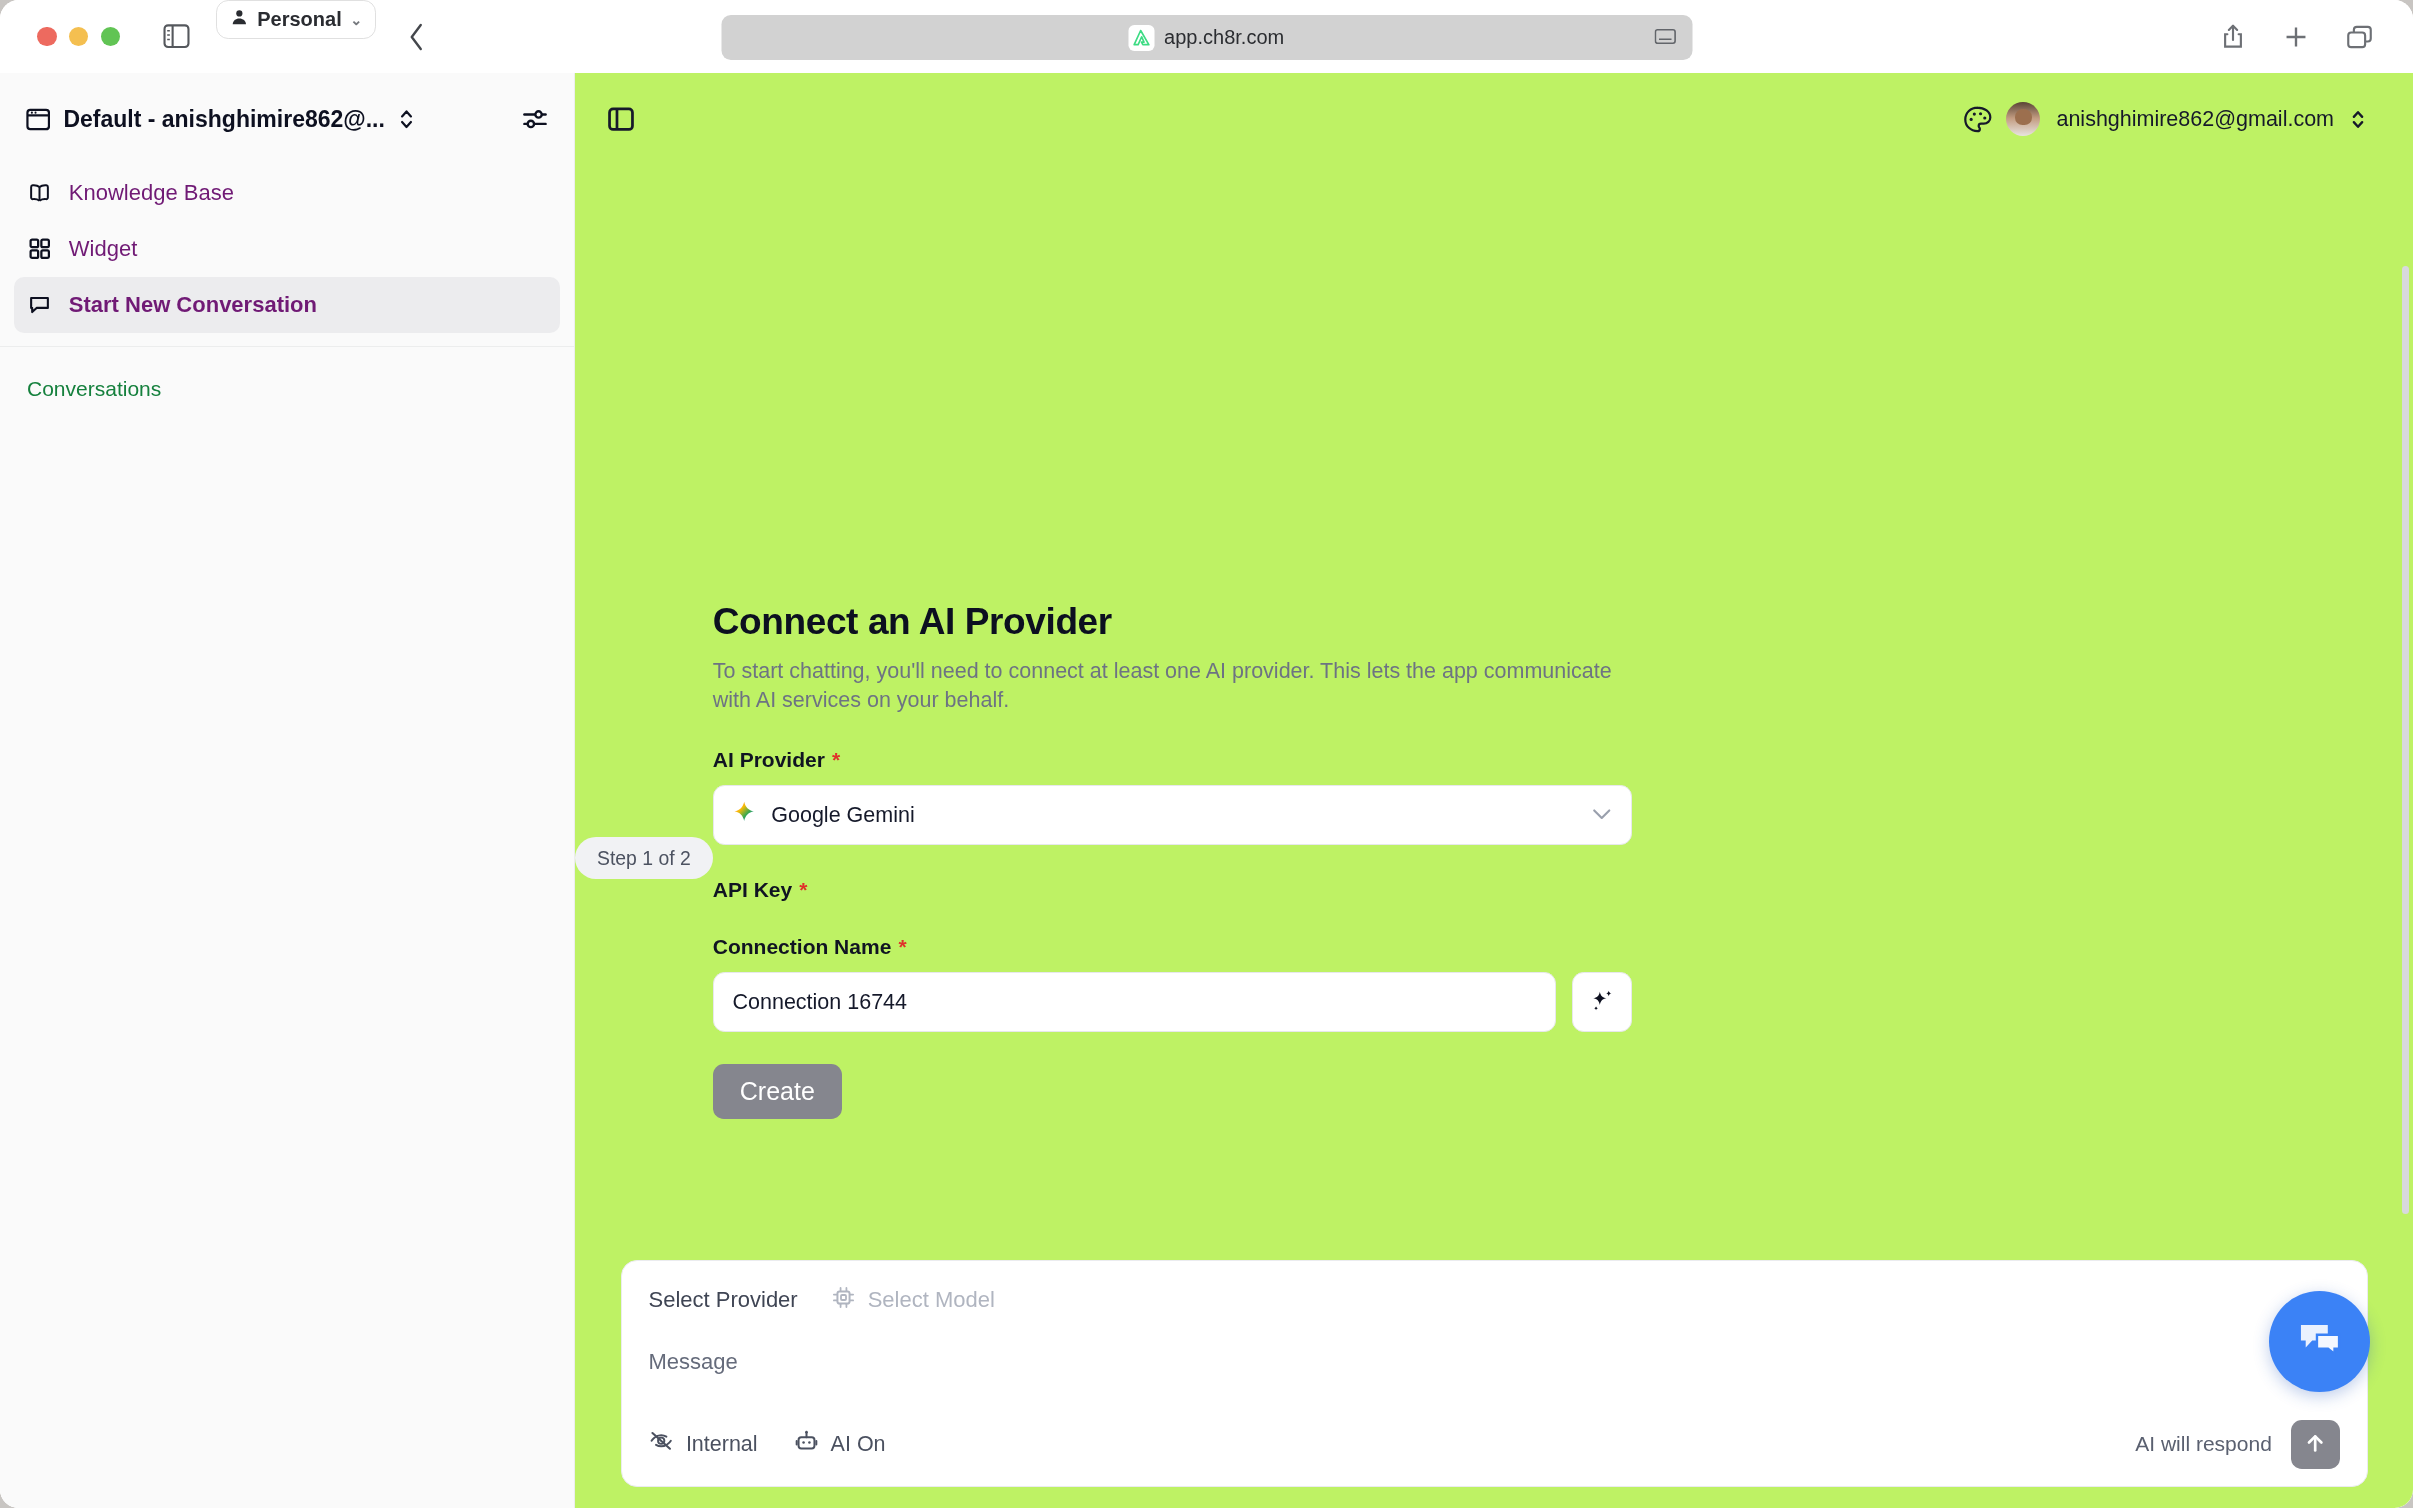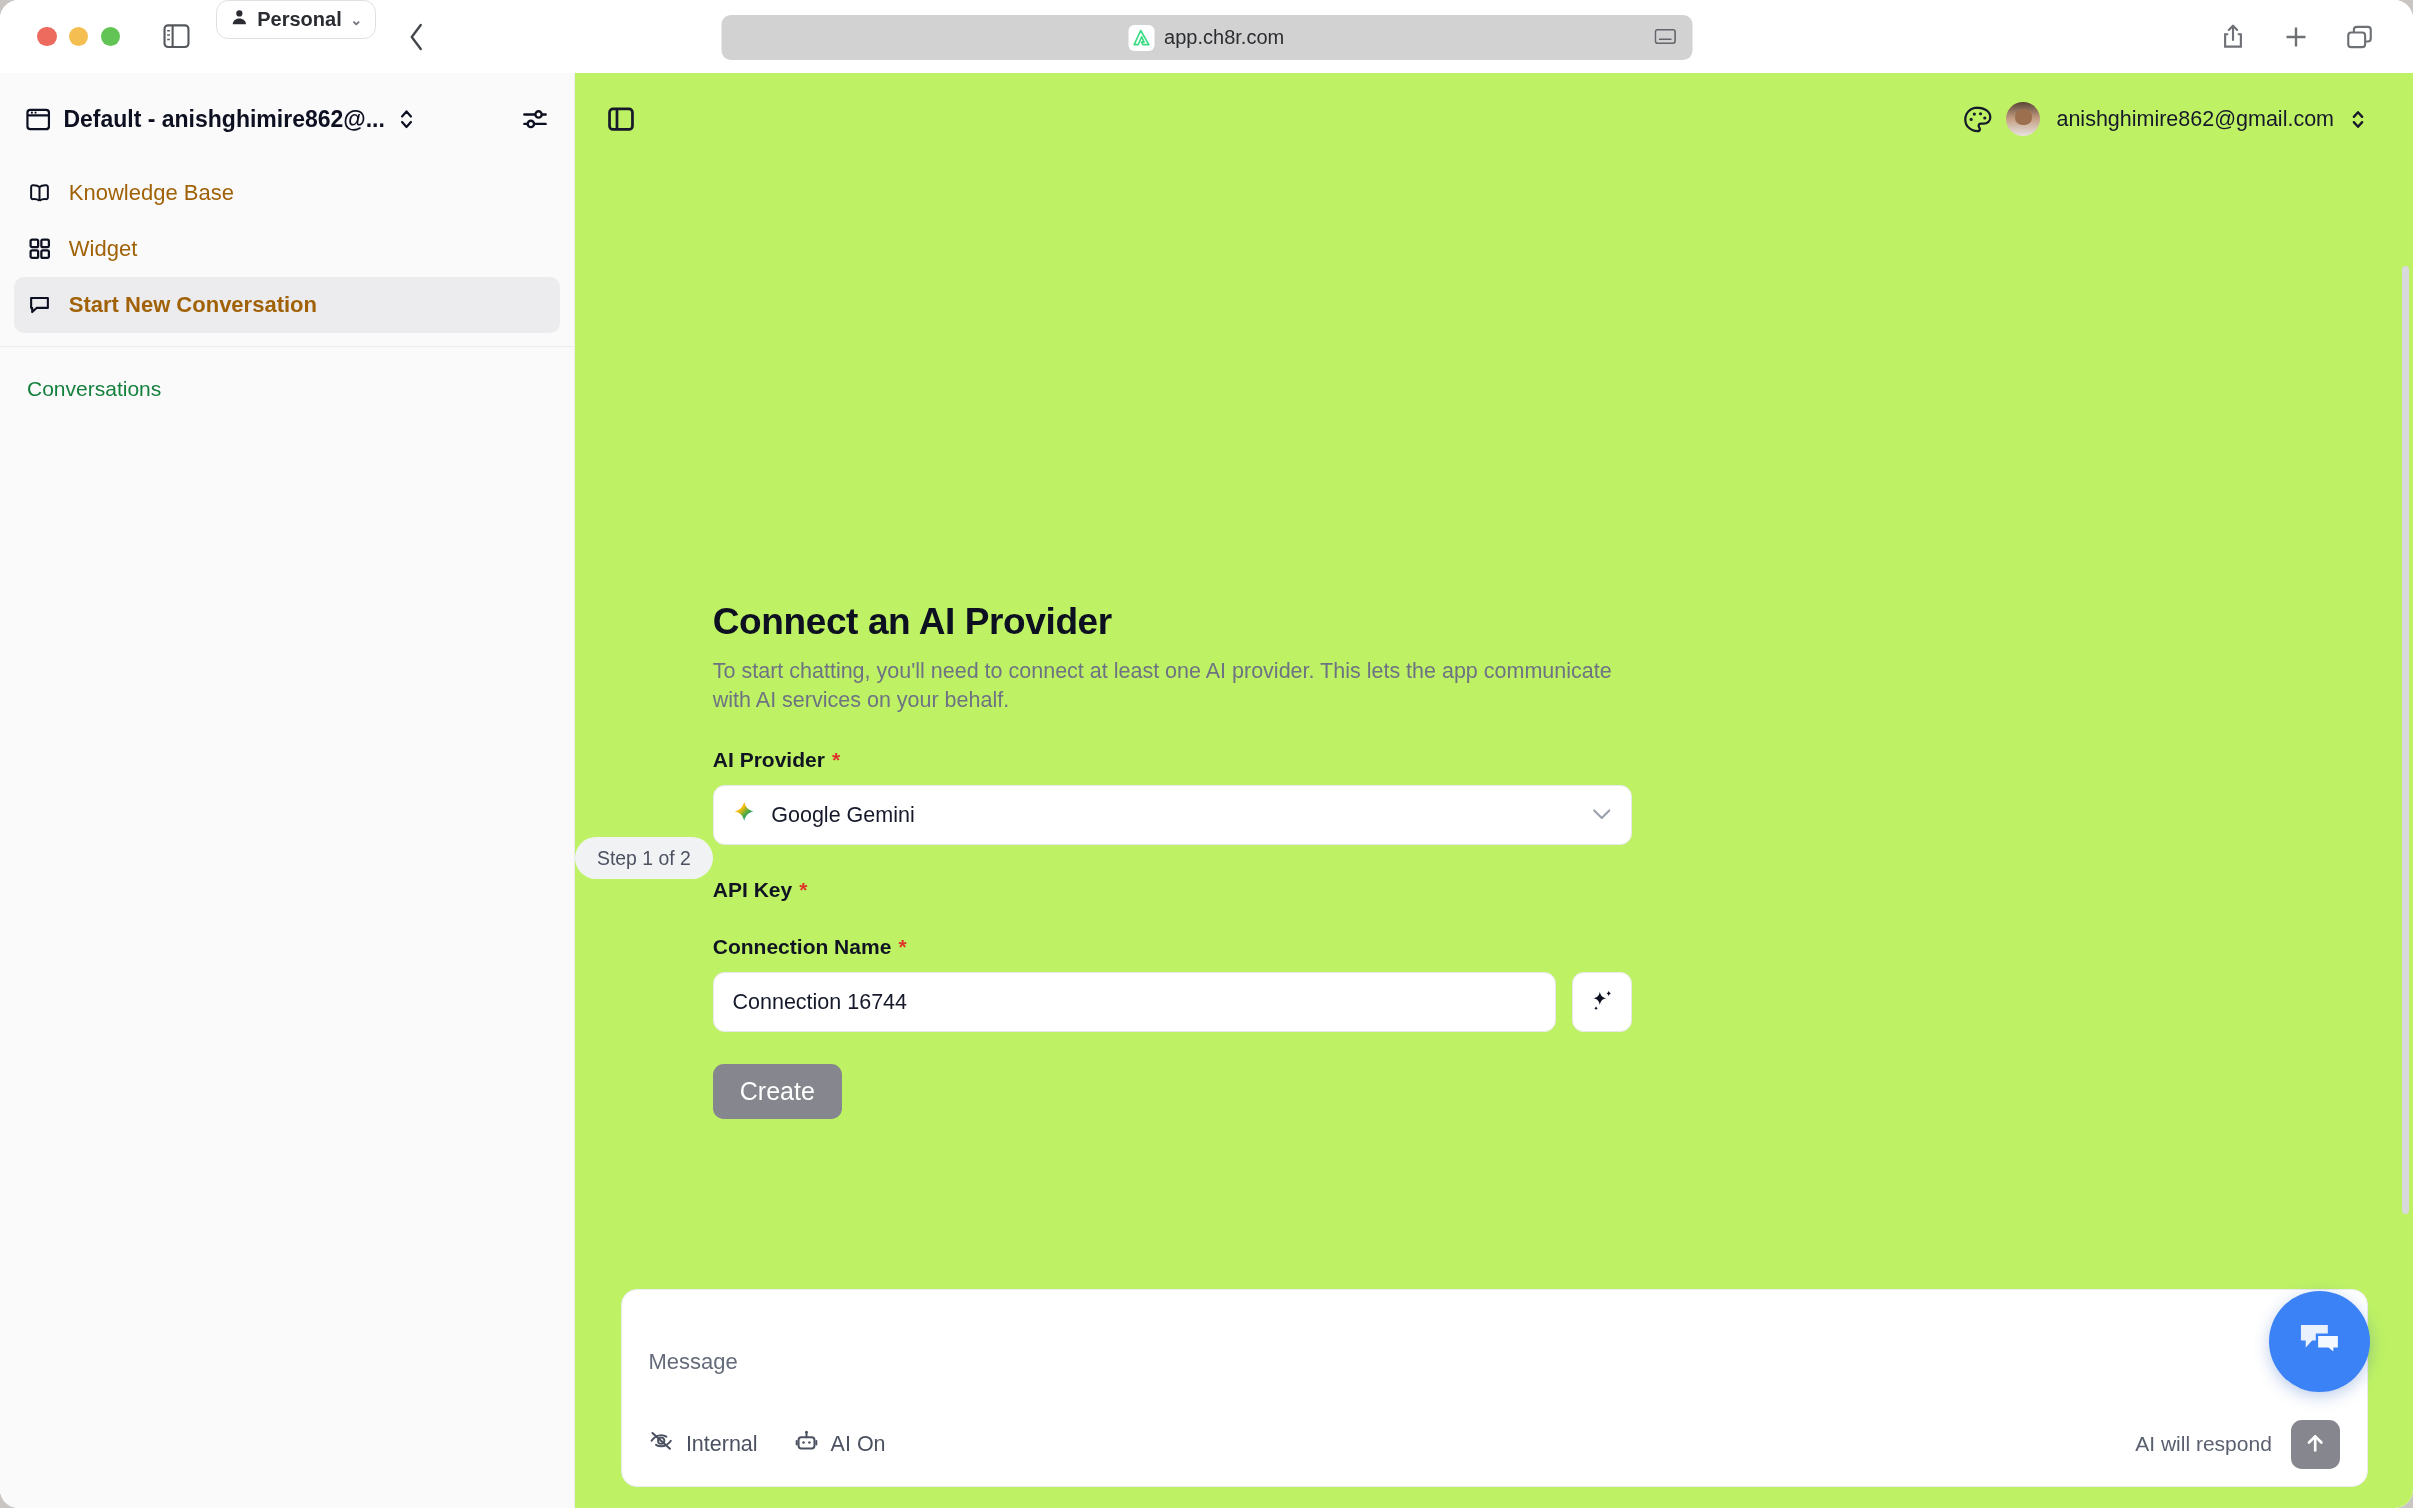--- a/index.html
+++ b/index.html
@@ -84,21 +84,21 @@
     font-size: 23px; font-weight: 700; color: #0d1020;
     white-space: nowrap; overflow: hidden;
   }
   .sb-header-spacer { flex: 1; }
   .sb-ico { color: #0d1020; display:flex; align-items:center; }
   .nav { padding: 0 14.4px; }
   .nav-item {
     display: flex; align-items: center; gap: 17px;
     height: 56px; padding: 0 13px;
     border-radius: 10px;
-    font-size: 22px; color: #a16207;
+    font-size: 22px; color: #701a75;
   }
   .nav-item.active { background: #ececee; font-weight: 700; }
   .nav-icon { width: 24.4px; height: 24.4px; display: flex; align-items: center; justify-content: center; color: #0d1020; }
   .nav-sep { height: 1.4px; background: #eceded; margin: 13px 0 0 0; }
   .conv-label {
     font-size: 21px; color: #15803d; padding: 30px 27px 0 27px;
   }
 
   
   .main { flex: 1; height: 100%; position: relative; background:#bef264; display:flex; flex-direction:column; }
@@ -457,20 +457,40 @@
           </div>
 
           <button class="create-btn">Create</button>
         </div>
 
         <div class="scrollbar"></div>
       </div>
 
       <div class="composer-wrap">
         <div class="composer">
+          <div class="composer-top">
+            <span class="sel-provider">Select Provider</span>
+            <span class="sel-model">
+              <span>
+                <svg width="23" height="23" viewBox="0 0 22 22">
+                    <rect x="5.2" y="5.2" width="11.6" height="11.6" rx="2" fill="none" stroke="#b0b5c0" stroke-width="1.9"></rect>
+                    <rect x="8.6" y="8.6" width="4.8" height="4.8" rx="1" fill="none" stroke="#b0b5c0" stroke-width="1.7"></rect>
+                    <line x1="8.2" y1="1.8" x2="8.2" y2="4.5" stroke="#b0b5c0" stroke-width="1.7" stroke-linecap="round"></line>
+                    <line x1="13.8" y1="1.8" x2="13.8" y2="4.5" stroke="#b0b5c0" stroke-width="1.7" stroke-linecap="round"></line>
+                    <line x1="8.2" y1="17.5" x2="8.2" y2="20.2" stroke="#b0b5c0" stroke-width="1.7" stroke-linecap="round"></line>
+                    <line x1="13.8" y1="17.5" x2="13.8" y2="20.2" stroke="#b0b5c0" stroke-width="1.7" stroke-linecap="round"></line>
+                    <line x1="1.8" y1="8.2" x2="4.5" y2="8.2" stroke="#b0b5c0" stroke-width="1.7" stroke-linecap="round"></line>
+                    <line x1="1.8" y1="13.8" x2="4.5" y2="13.8" stroke="#b0b5c0" stroke-width="1.7" stroke-linecap="round"></line>
+                    <line x1="17.5" y1="8.2" x2="20.2" y2="8.2" stroke="#b0b5c0" stroke-width="1.7" stroke-linecap="round"></line>
+                    <line x1="17.5" y1="13.8" x2="20.2" y2="13.8" stroke="#b0b5c0" stroke-width="1.7" stroke-linecap="round"></line>
+                  </svg>
+              </span>
+              <span>Select Model</span>
+            </span>
+          </div>
 
           <div class="composer-msg">Message</div>
 
           <div class="composer-bottom">
             <span class="cb-item">
               <span>
                 <svg width="24.4" height="21.5" viewBox="0 0 24 20">
                     <path d="M2.5 10S6 4.5 12 4.5c2 0 3.7.6 5.1 1.5M21.5 10S18 15.5 12 15.5c-2 0-3.7-.6-5.1-1.5" fill="none" stroke="#4b5160" stroke-width="1.9" stroke-linecap="round"></path>
                     <circle cx="12" cy="10" r="3.1" fill="none" stroke="#4b5160" stroke-width="1.9"></circle>
                     <line x1="3.4" y1="2.4" x2="20.6" y2="17.8" stroke="#4b5160" stroke-width="2.1" stroke-linecap="round"></line>

